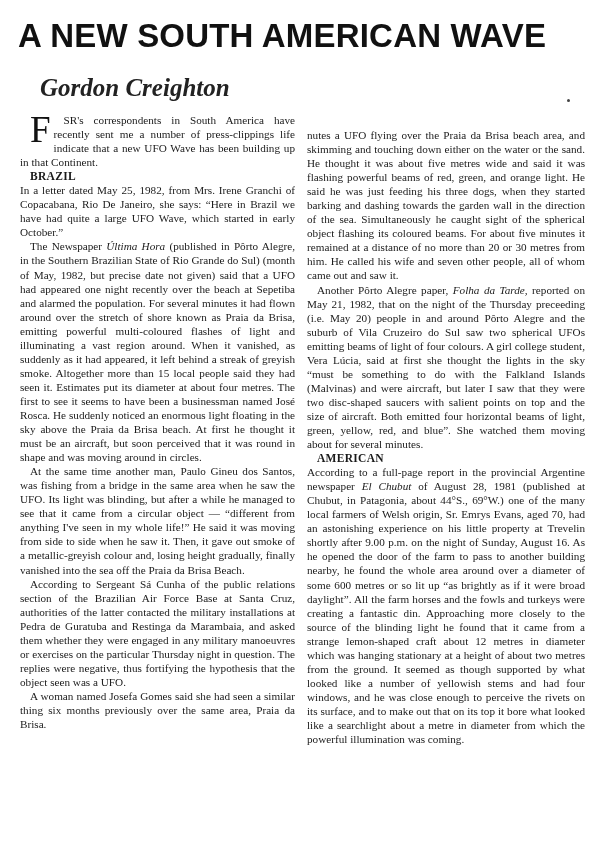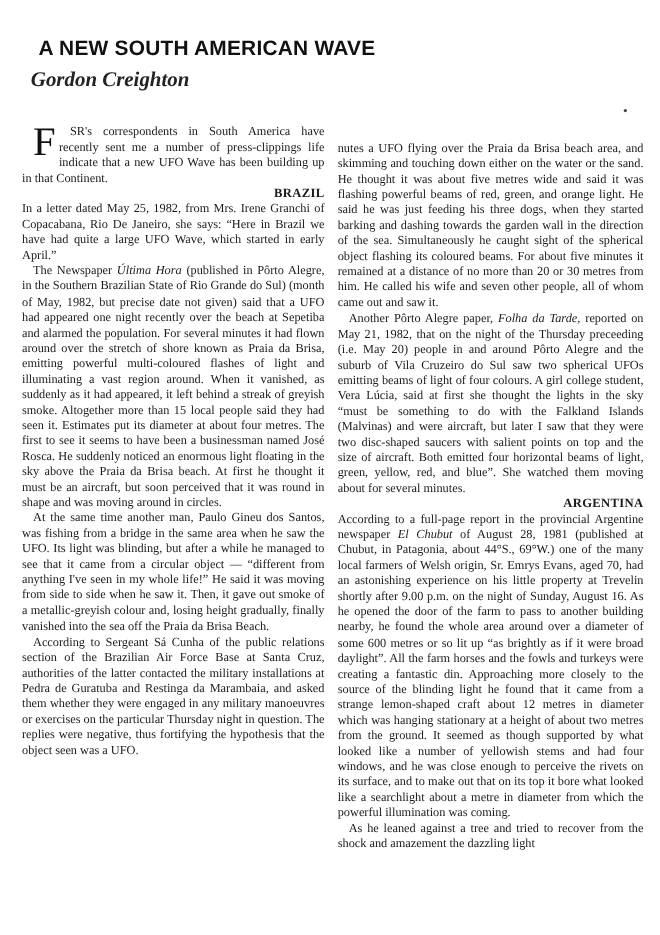--- a/index.html
+++ b/index.html
@@ -1,70 +1,70 @@
 <!DOCTYPE html>
 <html><head>
 <meta charset="utf-8">
 <style>
   html, body { margin: 0; padding: 0; background: #ffffff; }
   body { width: 600px; height: 850px; position: relative; overflow: hidden; color: #1a1a1a; }
   .title {
     position: absolute; left: 18px; top: 17px;
     font-family: "Liberation Sans", sans-serif; font-weight: bold;
-    font-size: 19px; letter-spacing: 0.2px; margin: 17px; color: #111;
+    font-size: 33px; letter-spacing: 0.2px; margin: 0; color: #111;
   }
   .author {
     position: absolute; left: 24px; top: 58px;
     font-family: "Liberation Serif", serif; font-style: italic;
-    font-size: 19px; margin: 4px; color: #222;
+    font-size: 25px; margin: 16px; color: #222;
   }
   .dot {
     position: absolute; left: 567px; top: 99px; width: 3px; height: 3px;
     background: #444; border-radius: 50%;
   }
   .col {
     position: absolute; top: 113px;
     font-family: "Liberation Serif", serif; font-size: 11.2px; line-height: 14.05px;
     text-align: justify; hyphens: none;
   }
   .col.left { left: 20px; width: 275px; }
   .col.right { left: 307px; width: 278px; top: 128px; }
   .col p { margin: 0; text-indent: 10px; }
   .col p.noindent { text-indent: 0; }
   .dropcap-p { text-indent: 0; }
   .dropcap {
     float: left; font-size: 37px; line-height: 30px; margin: 2px 3px 0 0;
     font-family: "Liberation Serif", serif; color: #111;
   }
   .section-head {
-    text-align: right; font-weight: bold; letter-spacing: 0.3px;
+    text-align: left; font-weight: bold; letter-spacing: 0.3px;
     margin: 14px 0 12px 0; text-indent: 0; font-size: 11.5px;
   }
   .intro { margin-bottom: 0; }
   i { }
 </style>
 </head>
 <body>
 
 <h1 class="title">A NEW SOUTH AMERICAN WAVE</h1>
 <h2 class="author">Gordon Creighton</h2>
 <div class="dot"></div>
 
 <div class="col left">
   <p class="dropcap-p intro"><span class="dropcap">F</span><span>SR's correspondents in South America have recently sent me a number of press-clippings life indicate that a new UFO Wave has been building up in that Continent.</span></p>
 
   <p class="section-head">BRAZIL</p>
 
-  <p class="noindent">In a letter dated May 25, 1982, from Mrs. Irene Granchi of Copacabana, Rio De Janeiro, she says: “Here in Brazil we have had quite a large UFO Wave, which started in early April.”</p>
+  <p class="noindent">In a letter dated May 25, 1982, from Mrs. Irene Granchi of Copacabana, Rio De Janeiro, she says: “Here in Brazil we have had quite a large UFO Wave, which started in early October.”</p>
   <p><span>The Newspaper </span><i>Última Hora</i><span> (published in Pôrto Alegre, in the Southern Brazilian State of Rio Grande do Sul) (month of May, 1982, but precise date not given) said that a UFO had appeared one night recently over the beach at Sepetiba and alarmed the population. For several minutes it had flown around over the stretch of shore known as Praia da Brisa, emitting powerful multi-coloured flashes of light and illuminating a vast region around. When it vanished, as suddenly as it had appeared, it left behind a streak of greyish smoke. Altogether more than 15 local people said they had seen it. Estimates put its diameter at about four metres. The first to see it seems to have been a businessman named José Rosca. He suddenly noticed an enormous light floating in the sky above the Praia da Brisa beach. At first he thought it must be an aircraft, but soon perceived that it was round in shape and was moving around in circles.</span></p>
   <p>At the same time another man, Paulo Gineu dos Santos, was fishing from a bridge in the same area when he saw the UFO. Its light was blinding, but after a while he managed to see that it came from a circular object — “different from anything I've seen in my whole life!” He said it was moving from side to side when he saw it. Then, it gave out smoke of a metallic-greyish colour and, losing height gradually, finally vanished into the sea off the Praia da Brisa Beach.</p>
   <p>According to Sergeant Sá Cunha of the public relations section of the Brazilian Air Force Base at Santa Cruz, authorities of the latter contacted the military installations at Pedra de Guratuba and Restinga da Marambaia, and asked them whether they were engaged in any military manoeuvres or exercises on the particular Thursday night in question. The replies were negative, thus fortifying the hypothesis that the object seen was a UFO.</p>
+  <p>A woman named Josefa Gomes said she had seen a similar thing six months previously over the same area, Praia da Brisa.</p>
 </div>
 
 <div class="col right">
   <p class="noindent">nutes a UFO flying over the Praia da Brisa beach area, and skimming and touching down either on the water or the sand. He thought it was about five metres wide and said it was flashing powerful beams of red, green, and orange light. He said he was just feeding his three dogs, when they started barking and dashing towards the garden wall in the direction of the sea. Simultaneously he caught sight of the spherical object flashing its coloured beams. For about five minutes it remained at a distance of no more than 20 or 30 metres from him. He called his wife and seven other people, all of whom came out and saw it.</p>
   <p><span>Another Pôrto Alegre paper, </span><i>Folha da Tarde,</i><span> reported on May 21, 1982, that on the night of the Thursday preceeding (i.e. May 20) people in and around Pôrto Alegre and the suburb of Vila Cruzeiro do Sul saw two spherical UFOs emitting beams of light of four colours. A girl college student, Vera Lúcia, said at first she thought the lights in the sky “must be something to do with the Falkland Islands (Malvinas) and were aircraft, but later I saw that they were two disc-shaped saucers with salient points on top and the size of aircraft. Both emitted four horizontal beams of light, green, yellow, red, and blue”. She watched them moving about for several minutes.</span></p>
 
-  <p class="section-head">ARGENTINA</p>
+  <p class="section-head">AMERICAN</p>
 
   <p class="noindent"><span>According to a full-page report in the provincial Argentine newspaper </span><i>El Chubut</i><span> of August 28, 1981 (published at Chubut, in Patagonia, about 44°S., 69°W.) one of the many local farmers of Welsh origin, Sr. Emrys Evans, aged 70, had an astonishing experience on his little property at Trevelin shortly after 9.00 p.m. on the night of Sunday, August 16. As he opened the door of the farm to pass to another building nearby, he found the whole area around over a diameter of some 600 metres or so lit up “as brightly as if it were broad daylight”. All the farm horses and the fowls and turkeys were creating a fantastic din. Approaching more closely to the source of the blinding light he found that it came from a strange lemon-shaped craft about 12 metres in diameter which was hanging stationary at a height of about two metres from the ground. It seemed as though supported by what looked like a number of yellowish stems and had four windows, and he was close enough to perceive the rivets on its surface, and to make out that on its top it bore what looked like a searchlight about a metre in diameter from which the powerful illumination was coming.</span></p>
-  <p>As he leaned against a tree and tried to recover from the shock and amazement the dazzling light</p>
 </div>
 
 </body></html>

